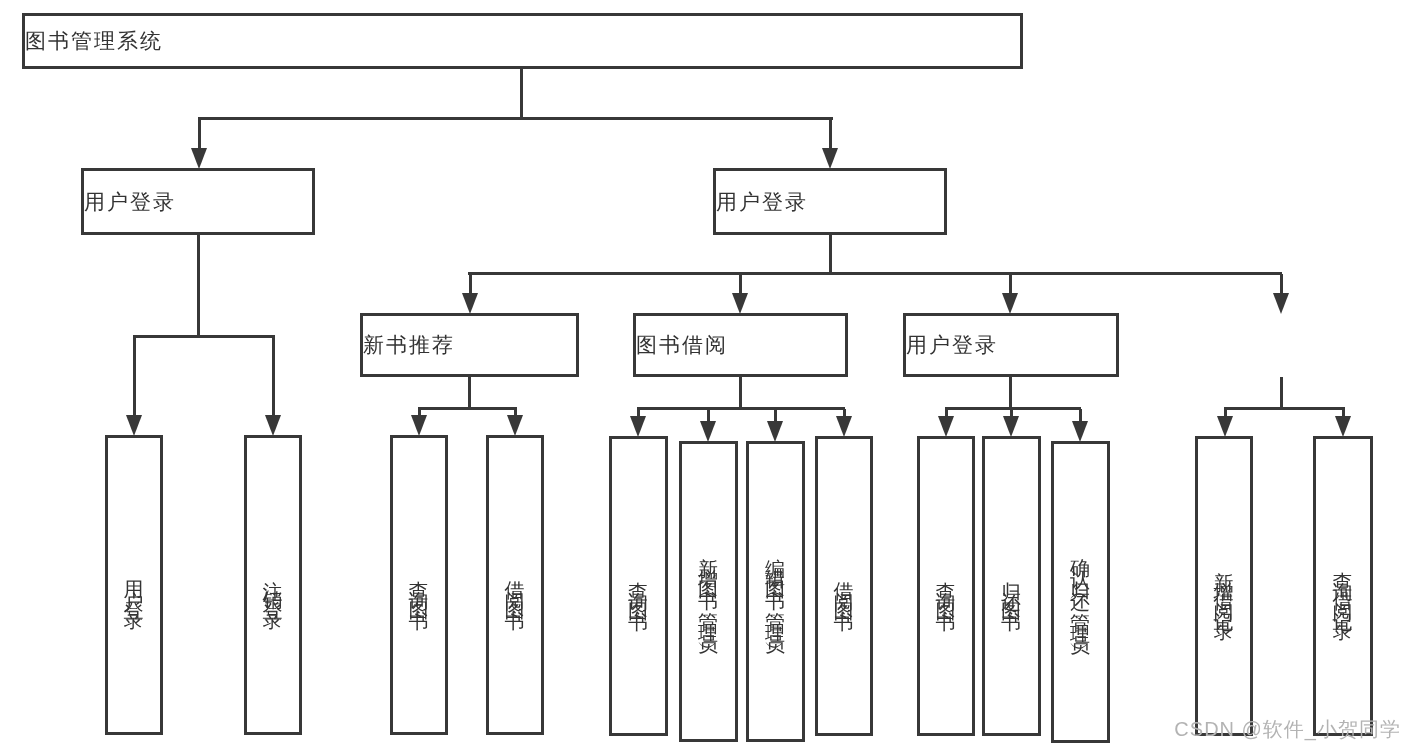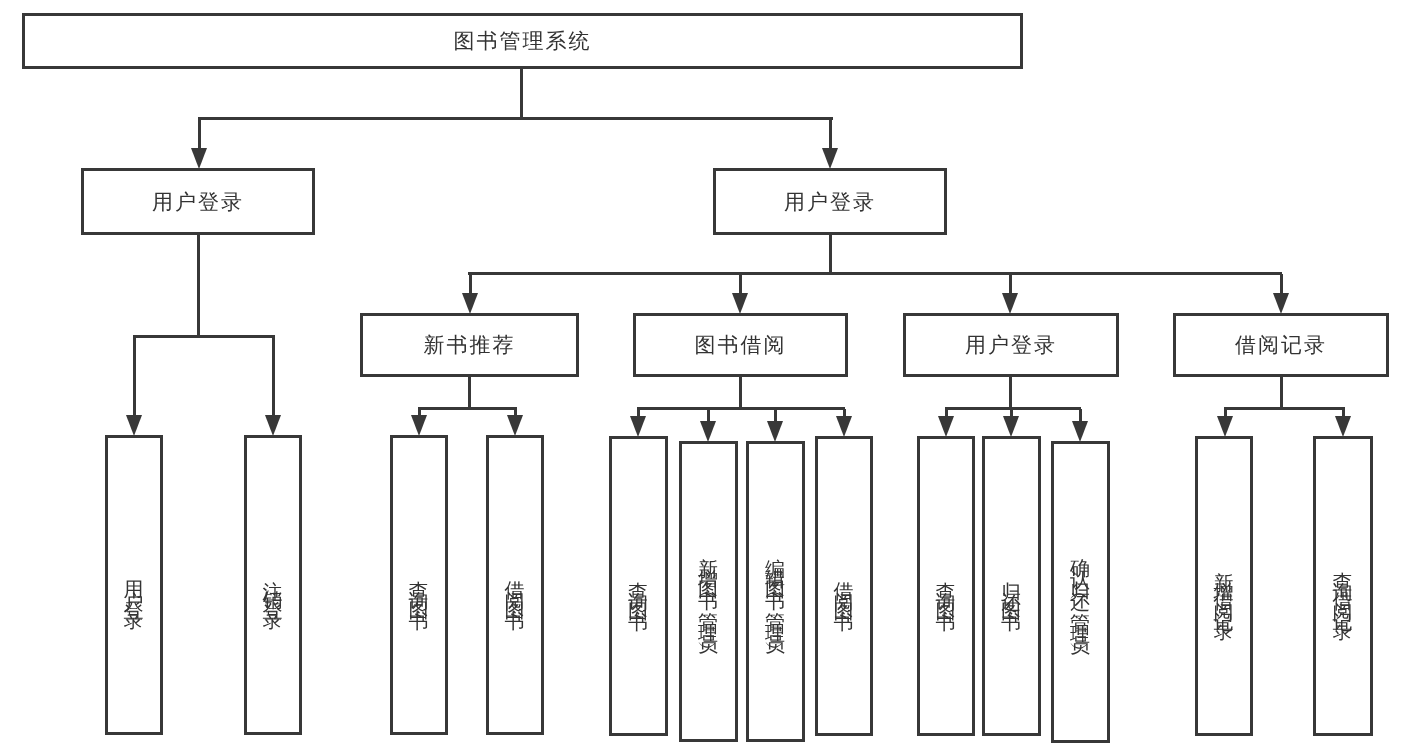--- a/index.html
+++ b/index.html
@@ -16,21 +16,21 @@
     position:relative;overflow:hidden;
   }
   #canvas{
     position:absolute;left:0;top:0;width:1405px;height:747px;
     background:var(--bg);
   }
   .hbox{
     position:absolute;
     border:3px solid var(--line);
     background:#fff;
-    display:flex;align-items:center;justify-content:center;
+    display:flex;align-items:center;
     color:var(--text);
     font-size:21px;letter-spacing:2px;
     z-index:2;
   }
   .vbox{
     position:absolute;
     border:3px solid var(--line);
     background:#fff;
     display:flex;align-items:center;justify-content:center;
     color:var(--text);
@@ -139,23 +139,20 @@
 
   <div class="hbox" style="left:360px;top:313px;width:219px;height:64px">
     <span>新书推荐</span>
   </div>
   <div class="hbox" style="left:633px;top:313px;width:215px;height:64px">
     <span>图书借阅</span>
   </div>
   <div class="hbox" style="left:903px;top:313px;width:216px;height:64px">
     <span>用户登录</span>
   </div>
-  <div class="hbox" style="left:1173px;top:313px;width:216px;height:64px">
-    <span>借阅记录</span>
-  </div>
 
   <div class="vbox" style="left:105px;top:435px;width:58px;height:300px">
     <span class="vlabel">用户登录</span>
   </div>
   <div class="vbox" style="left:244px;top:435px;width:58px;height:300px">
     <span class="vlabel">注销登录</span>
   </div>
 
   <div class="vbox" style="left:390px;top:435px;width:58px;height:300px">
     <span class="vlabel">查询图书</span>
@@ -187,13 +184,14 @@
     <span class="vlabel">确认归还（管理员）</span>
   </div>
 
   <div class="vbox" style="left:1195px;top:436px;width:58px;height:300px">
     <span class="vlabel">新增借阅记录</span>
   </div>
   <div class="vbox" style="left:1313px;top:436px;width:60px;height:300px">
     <span class="vlabel">查询借阅记录</span>
   </div>
 
+  <div id="watermark">CSDN @软件_小贺同学</div>
 </div>
 
 </body></html>

